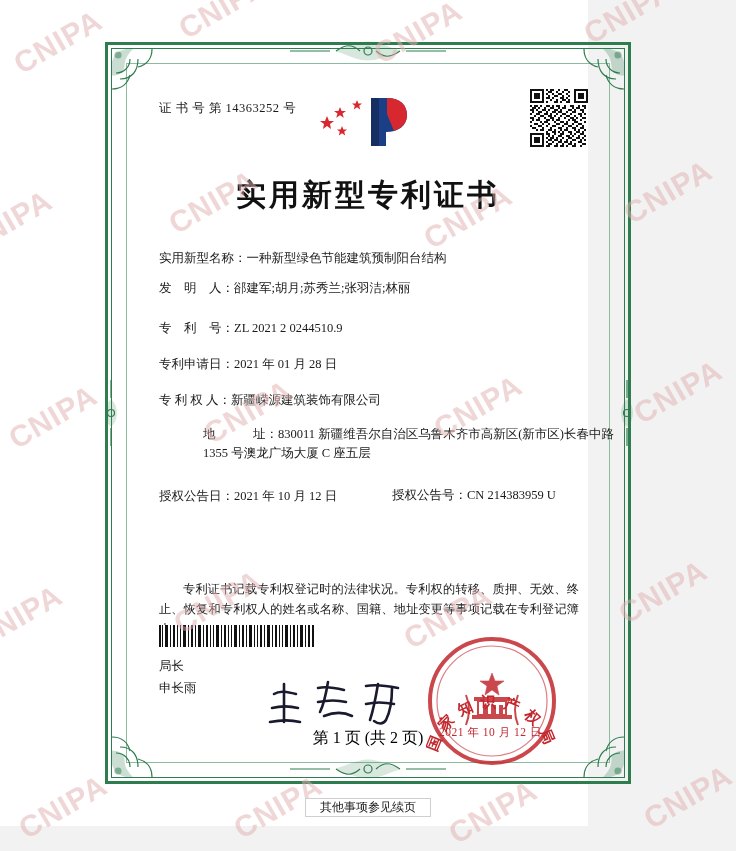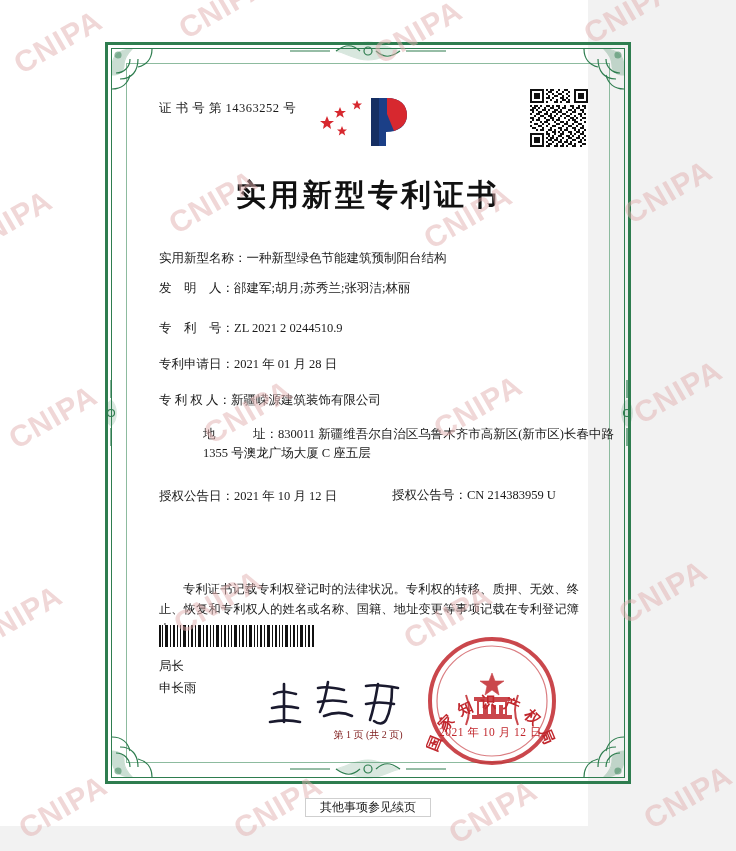--- a/index.html
+++ b/index.html
@@ -220,22 +220,22 @@
     color: #c1272d;
     letter-spacing: 0.5px;
   }
 
   #page-num {
     position: absolute;
     left: 0;
     right: 0;
     top: 665px;
     text-align: center;
-    font-size: 10px;
-    color: #7f1d1d;
+    font-size: 16px;
+    color: #000000;
   }
 
   
   #footer-note {
     position: absolute;
     left: 50%;
     top: 798px;
     transform: translateX(-50%);
     z-index: 8;
     background: #ffffff;

